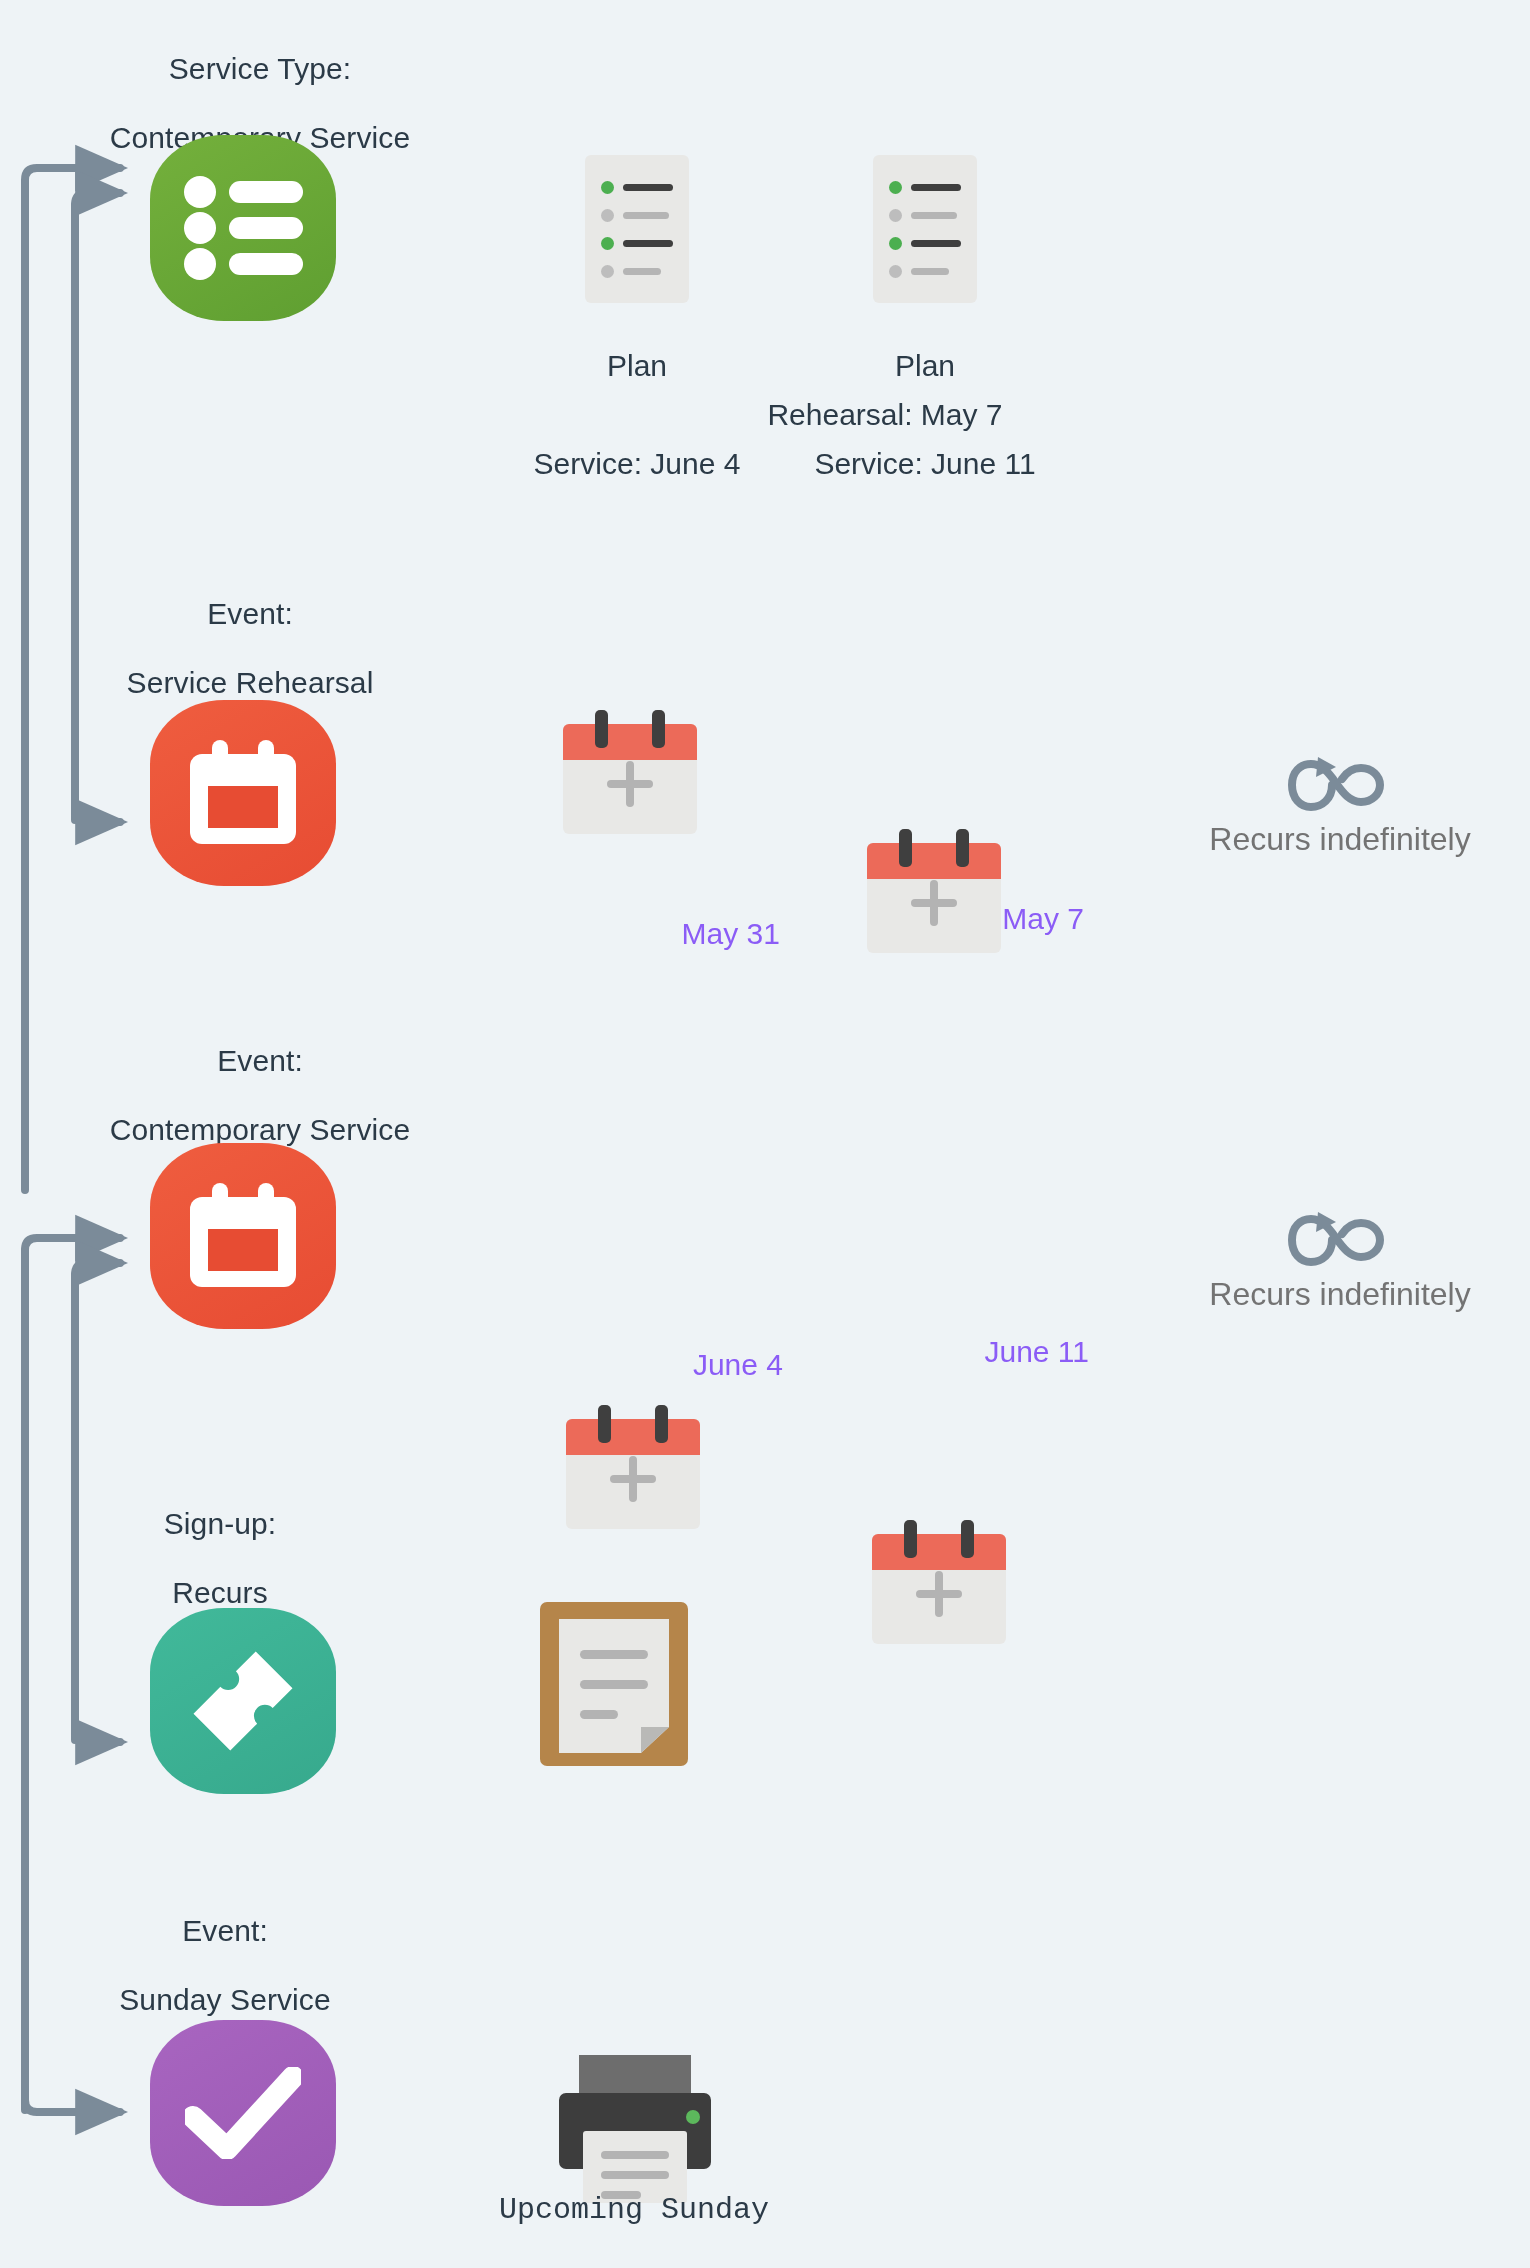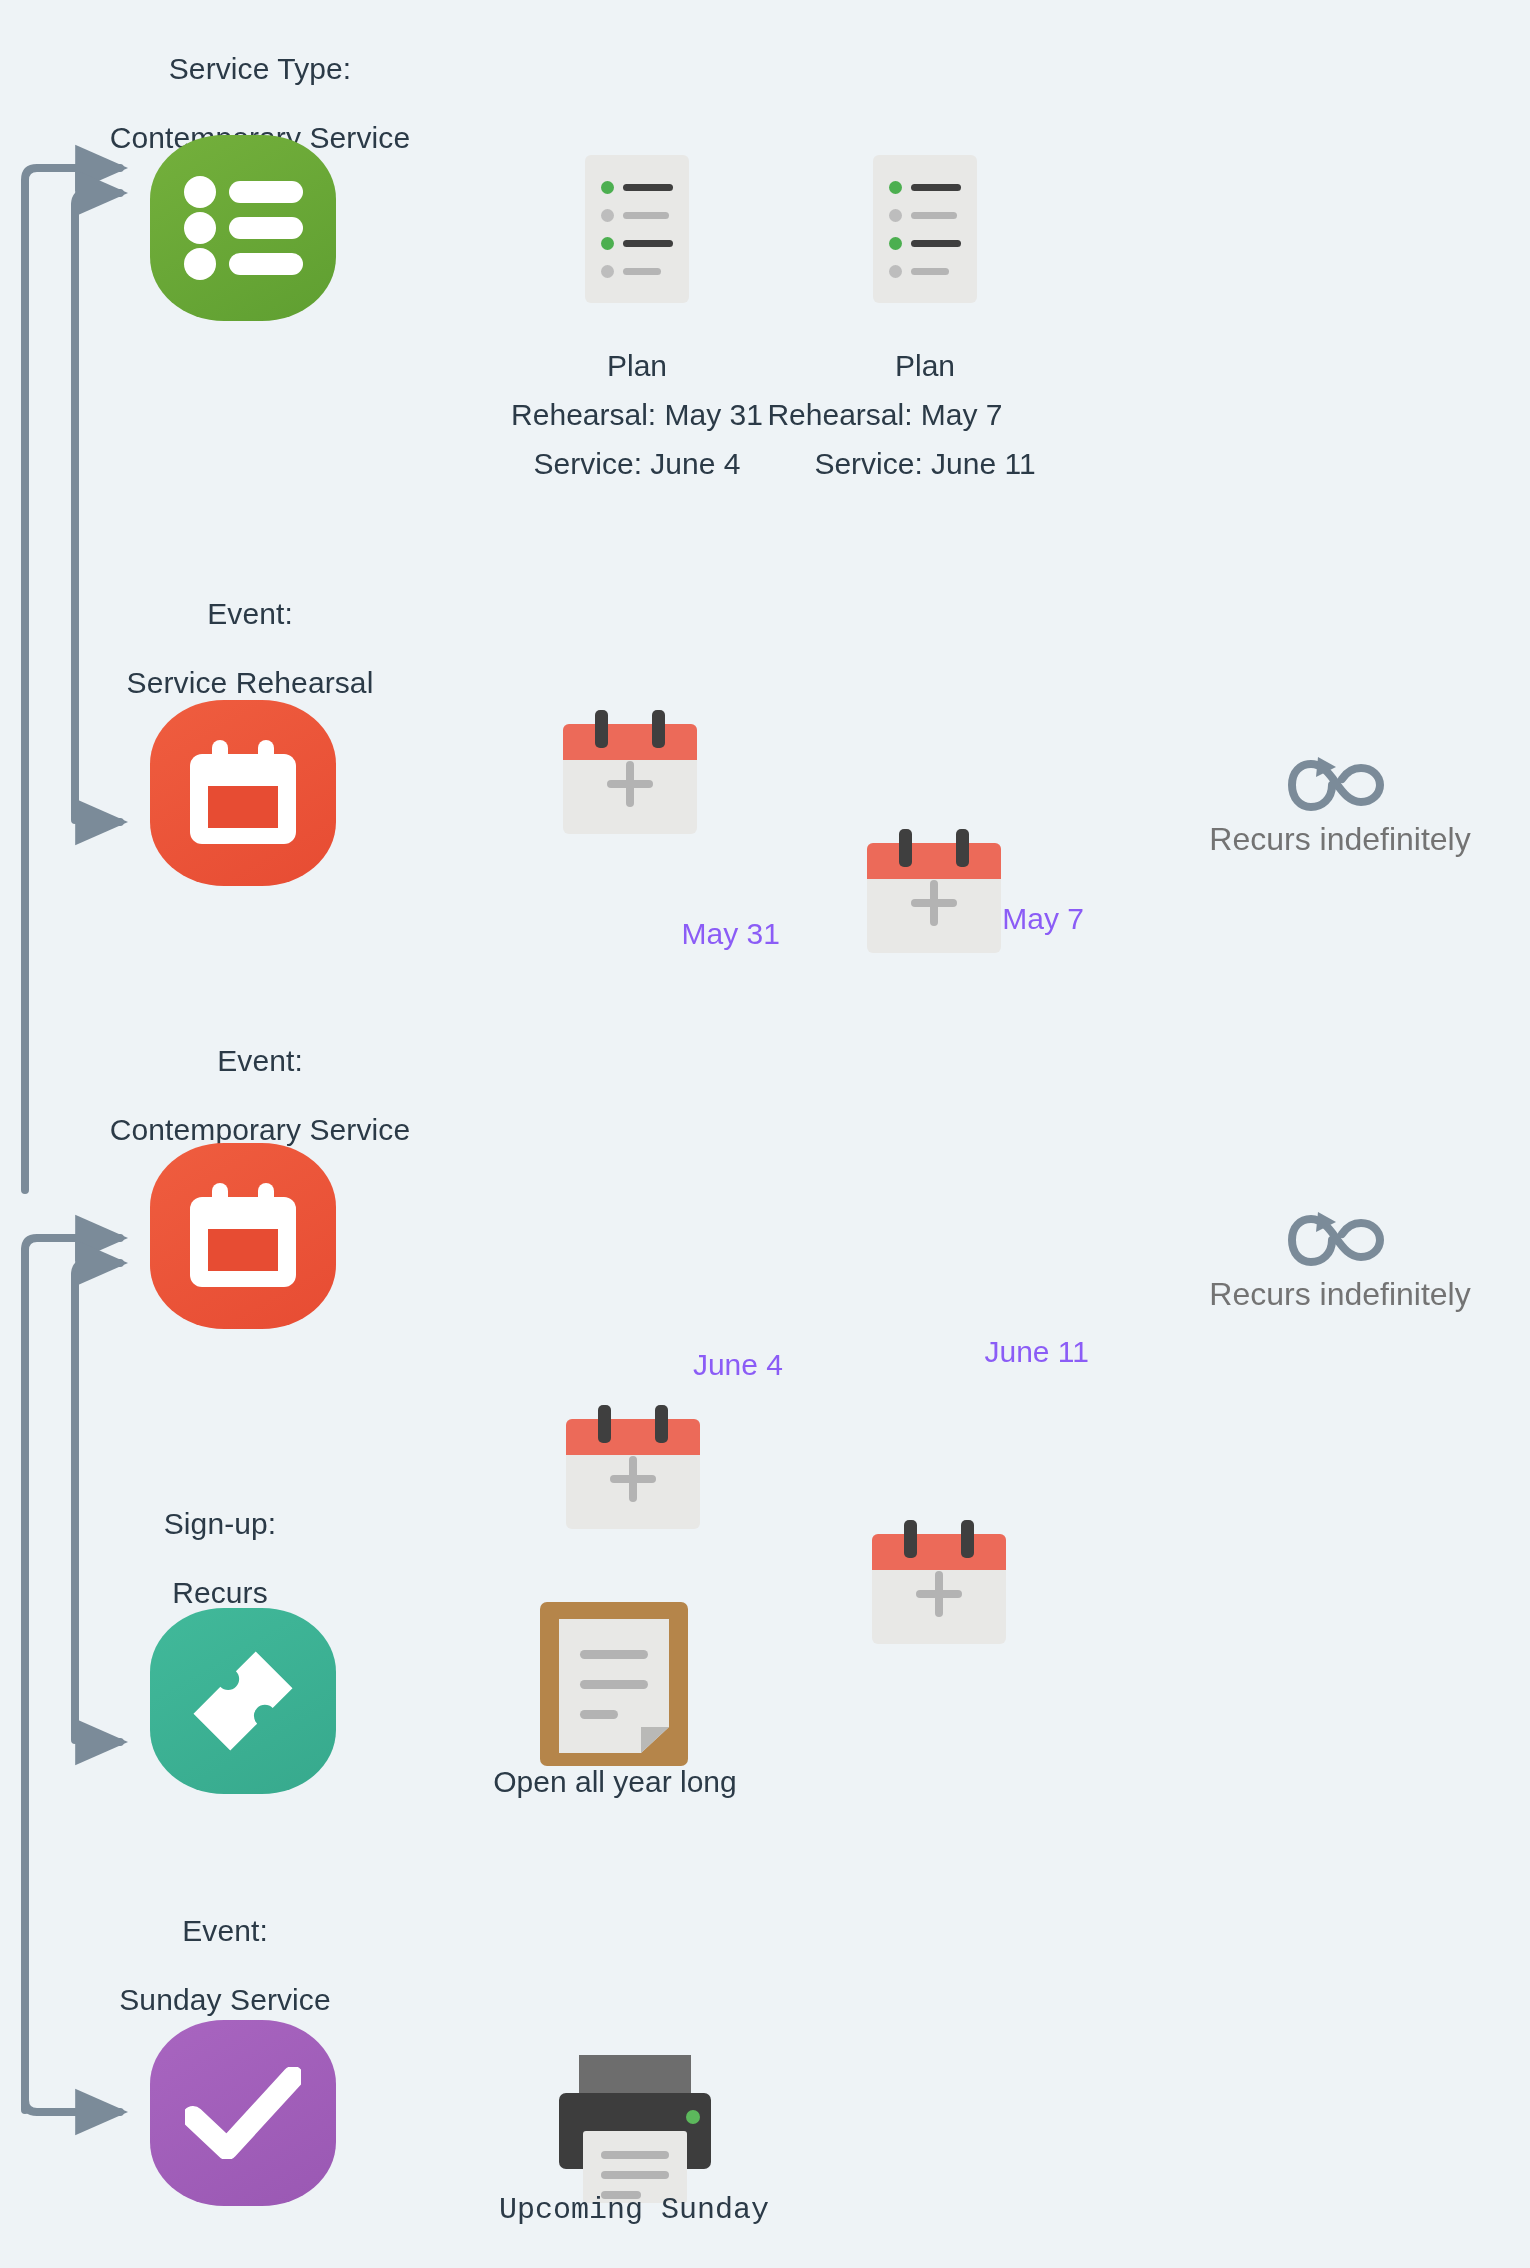--- a/index.html
+++ b/index.html
@@ -222,21 +222,20 @@
       <span class="plan-dot dot-green"></span>
       <span class="plan-bar bar-dark" style="width:62px;"></span>
     </div>
     <div class="plan-row">
       <span class="plan-dot dot-gray"></span>
       <span class="plan-bar bar-light" style="width:38px;"></span>
     </div>
   </div>
 
   <div class="abs plan-label" style="left:437px; top:348px; width:400px;">Plan</div>
-  <div class="abs plan-label" style="left:437px; top:397px; width:400px;">Rehearsal: May 31</div>
   <div class="abs plan-label" style="left:437px; top:446px; width:400px;">Service: June 4</div>
 
   <div class="abs plan-card" style="left:873px; top:155px;">
     <div class="plan-row">
       <span class="plan-dot dot-green"></span>
       <span class="plan-bar bar-dark" style="width:62px;"></span>
     </div>
     <div class="plan-row">
       <span class="plan-dot dot-gray"></span>
       <span class="plan-bar bar-light" style="width:46px;"></span>
@@ -358,21 +357,20 @@
     <svg width="148" height="164" viewBox="0 0 148 164">
       <rect x="0" y="0" width="148" height="164" rx="7" fill="#b5854a"></rect>
       <path d="M19,17 h110 v108 l-28,26 h-82 z" fill="#e8e8e6"></path>
       <path d="M129,125 l-28,26 v-26 z" fill="#b9b9b7"></path>
       <rect x="40" y="48" width="68" height="9" rx="4.5" fill="#b3b3b3"></rect>
       <rect x="40" y="78" width="68" height="9" rx="4.5" fill="#b3b3b3"></rect>
       <rect x="40" y="108" width="38" height="9" rx="4.5" fill="#b3b3b3"></rect>
     </svg>
   </div>
 
-  <div class="abs sub-label" style="left:350px; top:1765px; width:530px;">Open all year long</div>
 
   <div class="abs caption" style="left:40px; top:1880px; width:370px;">
     <span class="cap-line">Event:</span>
     <span class="cap-line">Sunday Service</span>
   </div>
 
   <div class="abs squircle sq-purple" style="left:150px; top:2020px;">
     <svg width="116" height="92" viewBox="0 0 116 92">
       <path d="M8,50 L42,82 L108,10" fill="none" stroke="#ffffff" stroke-width="22" stroke-linecap="round" stroke-linejoin="round"></path>
     </svg>

